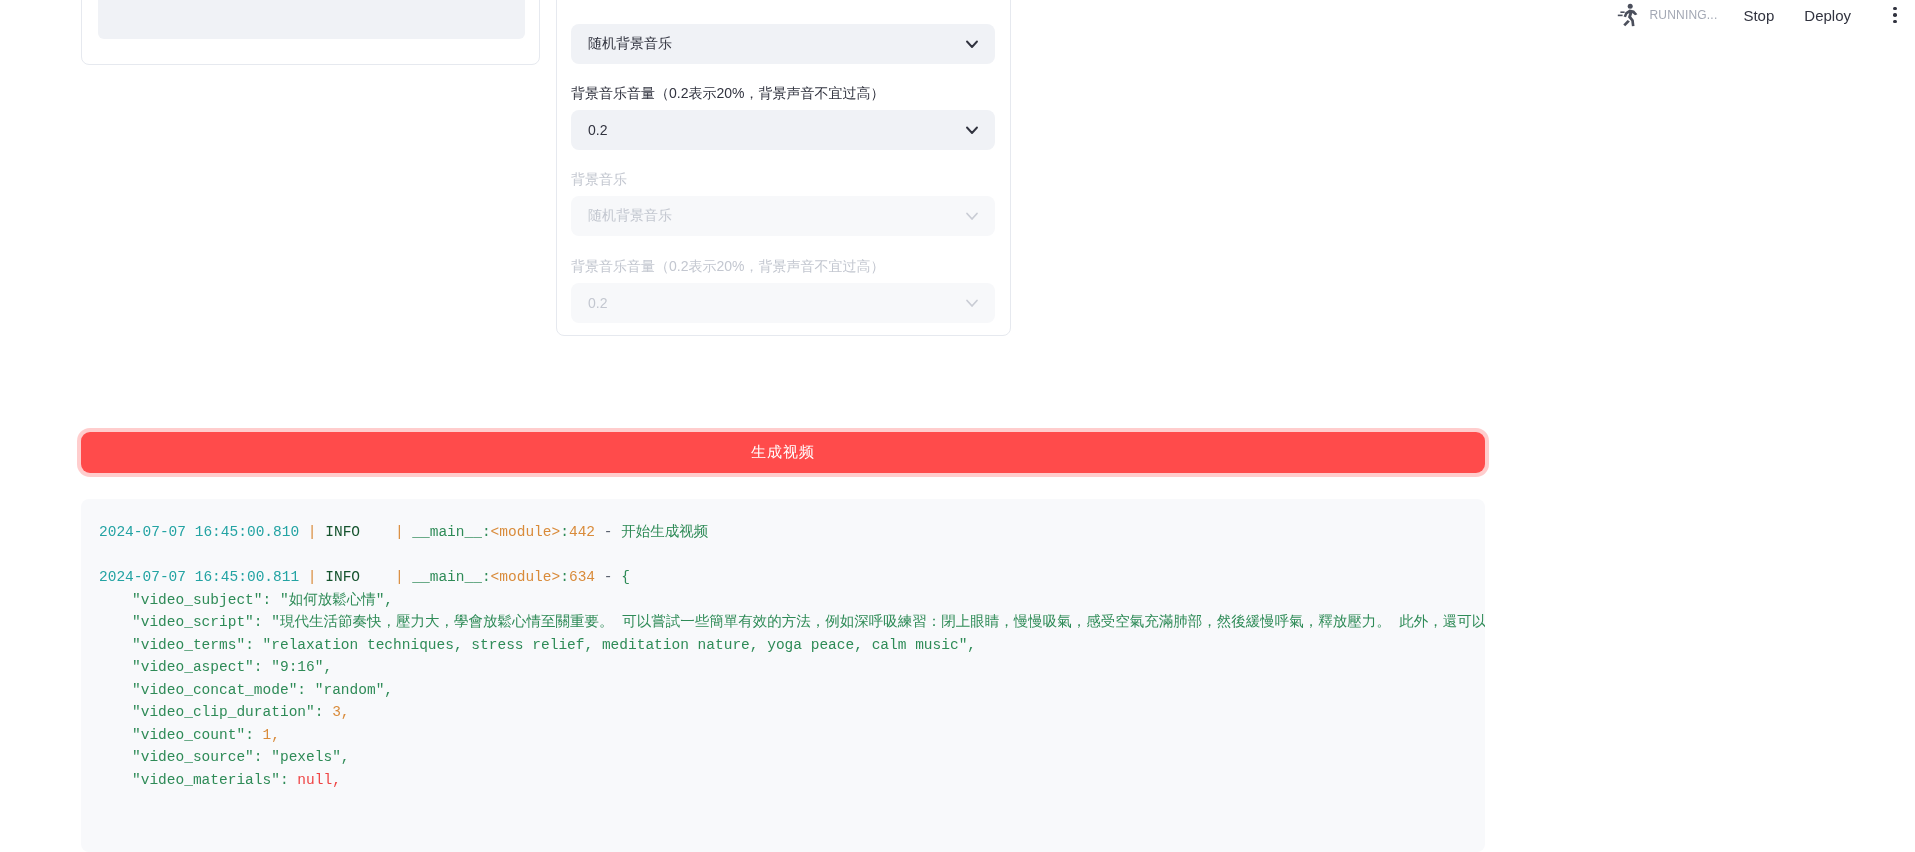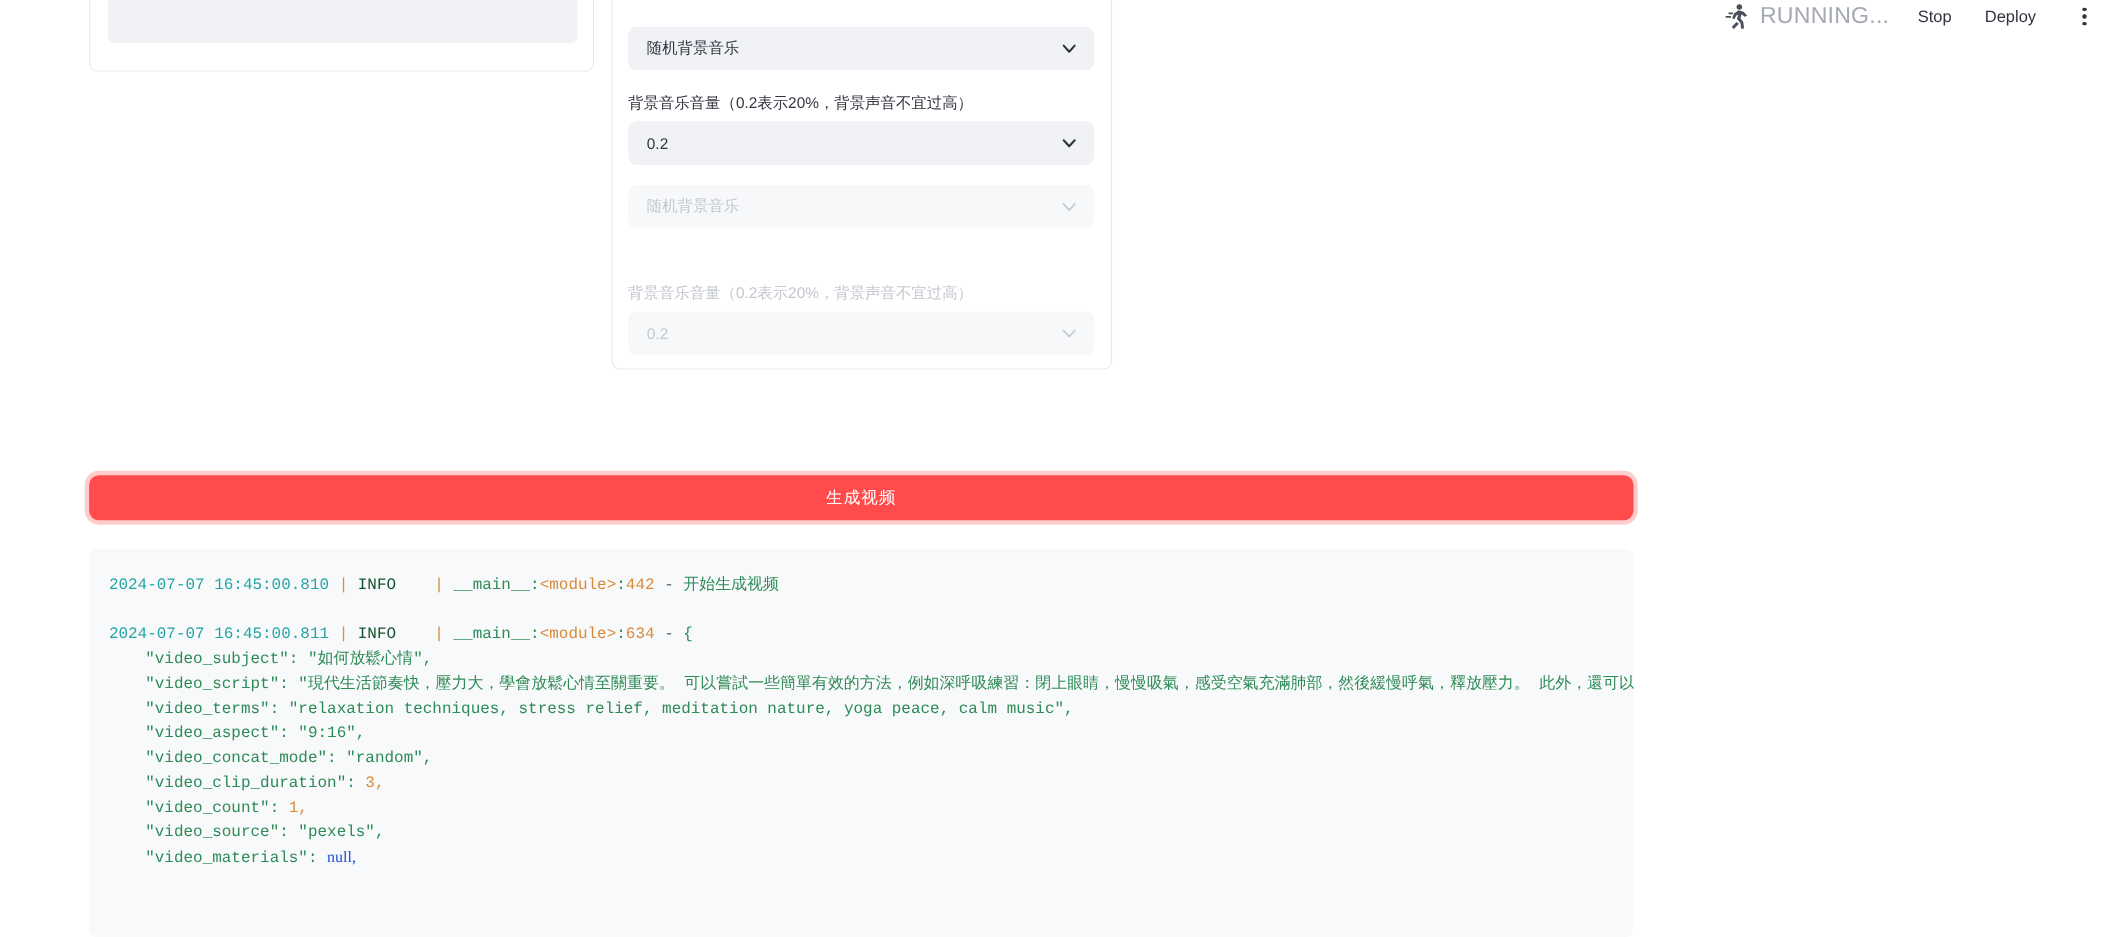--- a/index.html
+++ b/index.html
@@ -19,21 +19,21 @@
     height: 30px;
     display: flex; align-items: center;
     gap: 0;
     padding-right: 10px;
     background: #ffffff;
     z-index: 30;
   }
   .runner-icon { width: 26px; height: 26px; display:flex; align-items:center; justify-content:center; margin-right: 8px;}
   .runner-icon svg { display:block; }
   .status-text {
-    color: #a3a8b4; font-size: 21px; letter-spacing: .2px;
+    color: #a3a8b4; font-size: 12px; letter-spacing: .2px;
     margin-right: 26px; white-space: nowrap;
   }
   .topbar-link {
     color: #31333f; font-size: 15px; text-decoration: none;
     margin-right: 30px; white-space: nowrap; cursor: pointer;
   }
   .kebab { width: 20px; height: 26px; display:flex; flex-direction:column;
            align-items:center; justify-content:center; gap:3px; cursor:pointer; margin-left: 4px;}
   .kebab i { width: 3.5px; height: 3.5px; border-radius: 50%; background:#31333f; display:block; }
 
@@ -137,21 +137,21 @@
   .log-line .pipe { color: #d98b3a; }
   .log-line .lvl  { color: #14532d; text-align: right; }
   .log-line .mod  { color: #2e8b57; }
   .log-line .tag  { color: #d98b3a; }
   .log-line .num  { color: #d98b3a; }
   .log-line .dash { color: #5b6270; }
   .log-line .msg  { color: #2e8b57; }
   .log-line .key  { color: #2e8b57; }
   .log-line .str  { color: #2e8b57; }
   .log-line .val-num { color: #d98b3a; }
-  .log-line .nul  { color: #1d4ed8; font-family: Liberation Serif, serif; }
+  .log-line .nul  { color: #ef4444; }
   .log-line .brace{ color: #2e8b57; }
   .json-indent { display:inline-block; width: 33px; }
 </style>
 </head>
 <body>
 
 <div class="app">
 
   <div class="topbar">
     <span class="runner-icon">
@@ -199,20 +199,21 @@
         <span>0.2</span>
         <span class="chev">
           <svg width="16" height="16" viewBox="0 0 16 16" fill="none" xmlns="http://www.w3.org/2000/svg">
             <path d="M3 5.5 L8 11 L13 5.5" stroke="currentColor" stroke-width="1.9" stroke-linecap="round" stroke-linejoin="round"></path>
           </svg>
         </span>
       </div>
     </div>
 
     <div style="position:absolute; left:0; top:168px;">
+      <div class="field-label disabled">背景音乐</div>
       <div class="select-box disabled">
         <span>随机背景音乐</span>
         <span class="chev">
           <svg width="16" height="16" viewBox="0 0 16 16" fill="none" xmlns="http://www.w3.org/2000/svg">
             <path d="M3 5.5 L8 11 L13 5.5" stroke="currentColor" stroke-width="1.7" stroke-linecap="round" stroke-linejoin="round"></path>
           </svg>
         </span>
       </div>
     </div>
 

